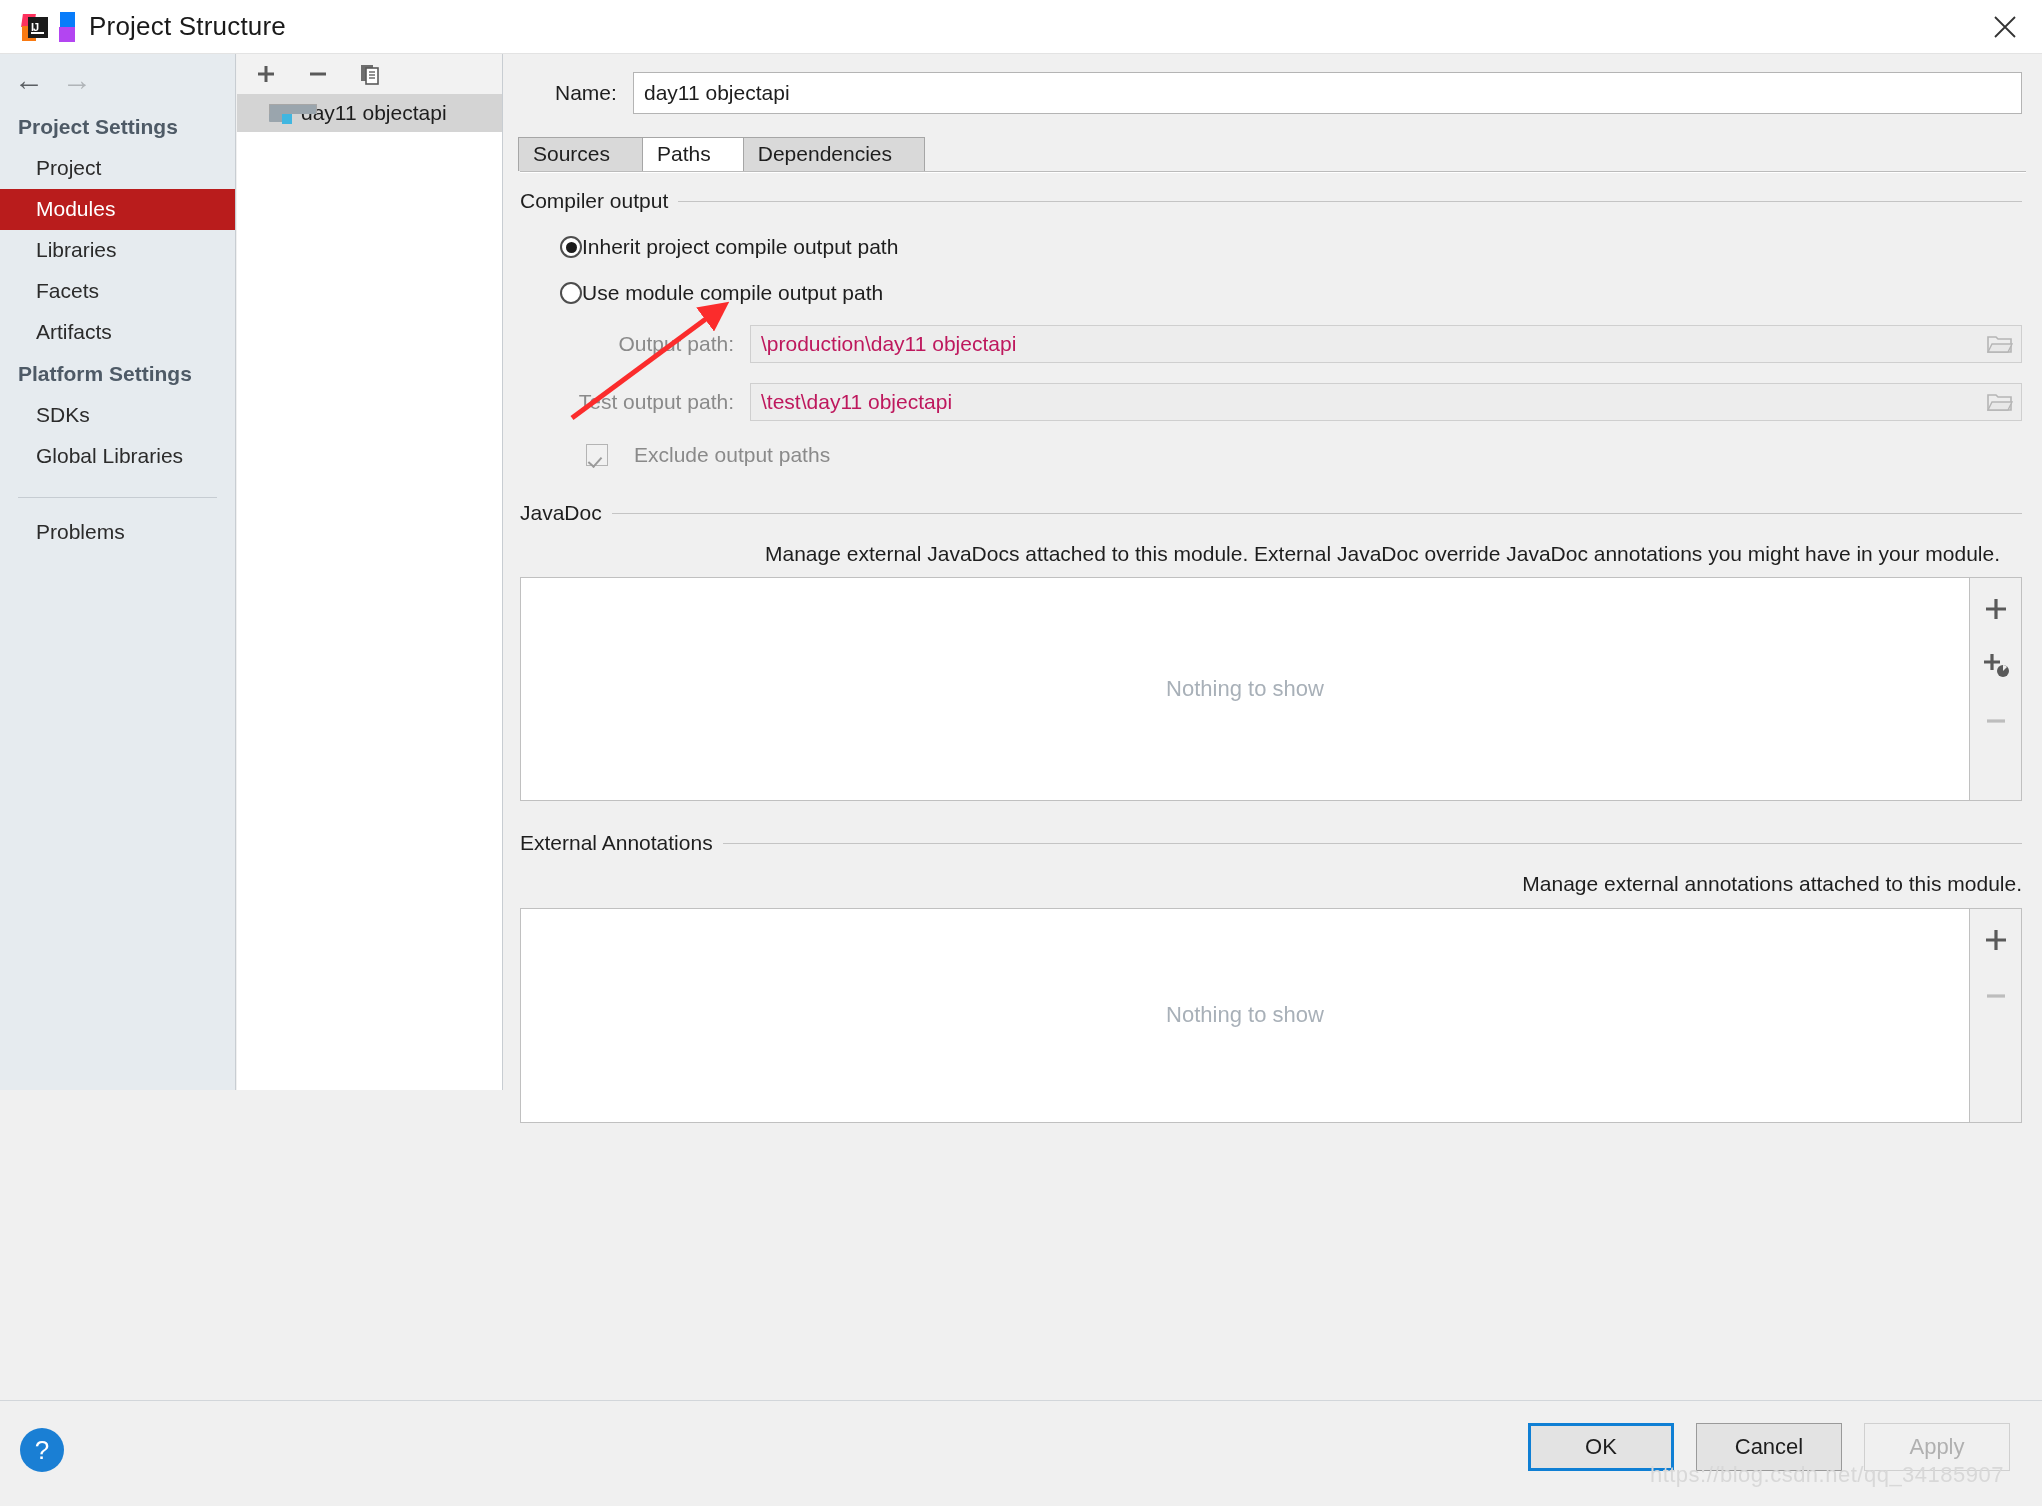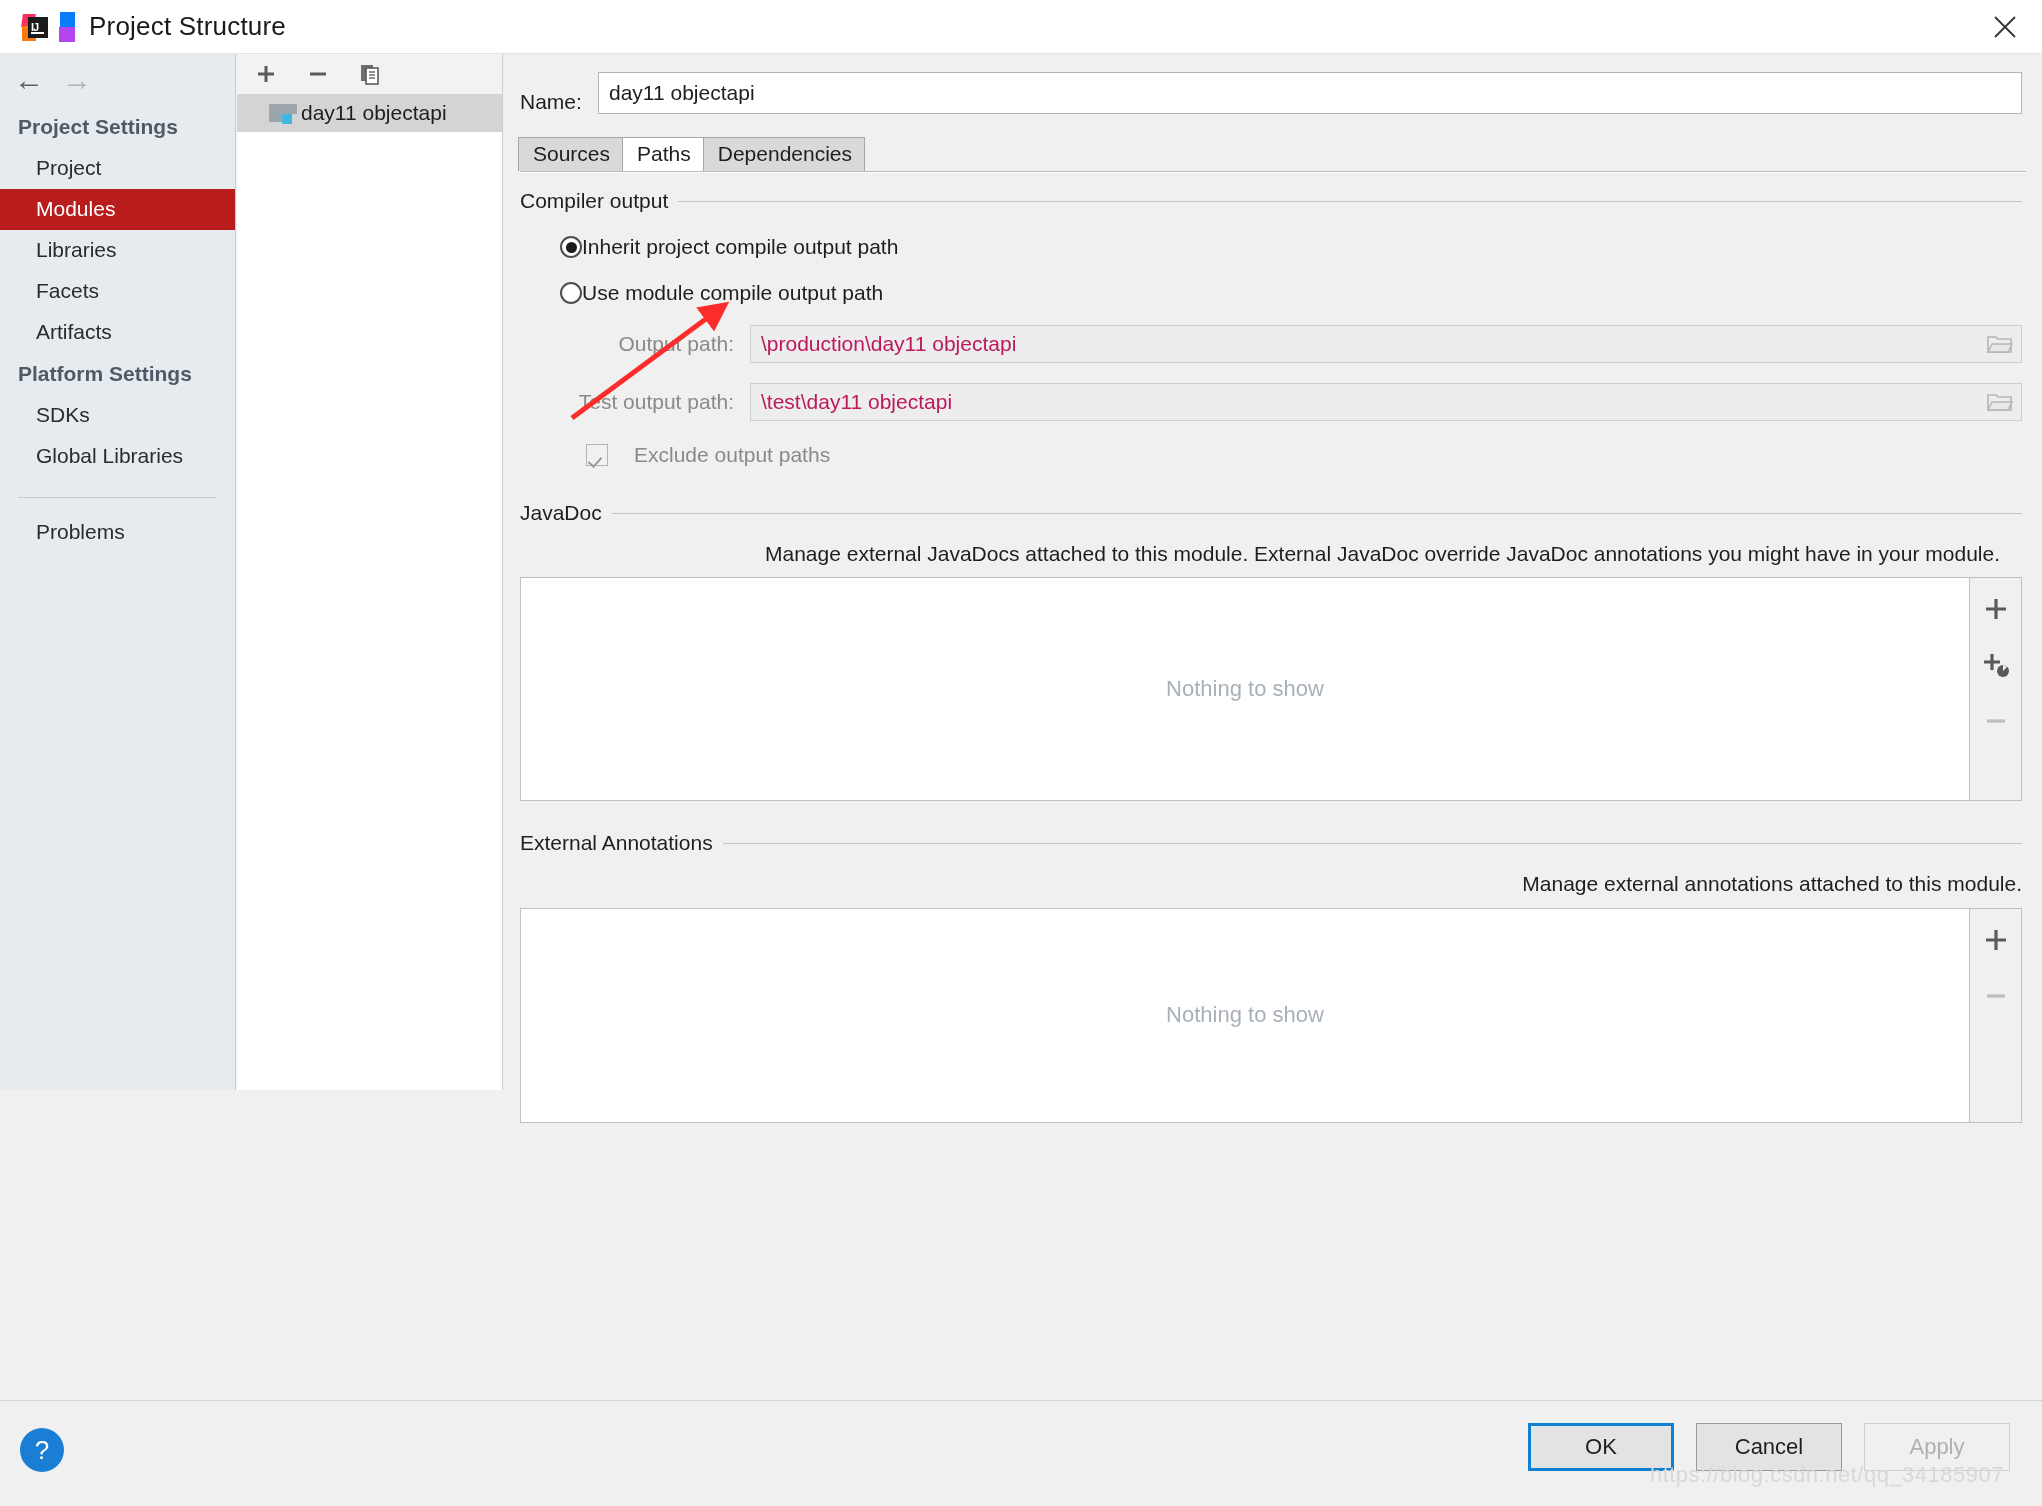--- a/index.html
+++ b/index.html
@@ -80,36 +80,36 @@
   .module-row .folder .body { position:absolute; left:0; top:3px; width:22px; height:15px; background:#9aa5ad; border-radius:1px;}
   .module-row .folder .tab  { position:absolute; left:0; top:0px; width:10px; height:4px; background:#9aa5ad; border-radius:1px 1px 0 0;}
   .module-row .folder .badge{ position:absolute; right:-1px; bottom:-2px; width:10px; height:10px; background:#40b6e0;}
   .module-row .label { font-size: 21px; color: #1e1e1e; }
 
   
   .content {
     position: absolute; left: 504px; top: 54px; right: 0; height: 1036px;
     background: #f0f0f0;
   }
-  .name-row { display: flex; align-items: flex-end; padding: 18px 20px 0 16px; }
+  .name-row { display: flex; align-items: center; padding: 18px 20px 0 16px; margin-left: 35px; }
   .name-label { font-size: 21px; color: #1e1e1e; width: 78px; }
   .name-input {
     flex: 1; height: 42px; background: #ffffff;
     border: 1px solid #b4b4b4; font-size: 21px; color: #1e1e1e;
     padding: 0 10px; font-family: "Liberation Sans", sans-serif;
   }
 
   .tabstrip {
     margin: 22px 0 0 14px; display: flex; align-items: flex-end; height: 35px;
     position: relative;
   }
   .tab {
     border: 1px solid #a6a6a6; border-bottom: none;
     background: #d9d9d9; color: #1e1e1e;
-    font-size: 21px; padding: 4px 12px 5px 14px; cursor: pointer;
+    font-size: 21px; padding: 4px 32px 5px 14px; cursor: pointer;
     margin-right: -1px; position: relative; z-index: 1;
   }
   .tab.active { background: #ffffff; z-index: 3; }
   .tabpanel-line {
     margin-left: 16px; margin-right: 16px; height: 2px;
     border-top: 1px solid #bbbbbb; border-bottom: 1px solid #ffffff;
   }
 
   
   .group { margin: 16px 20px 0 16px; position: relative; }

